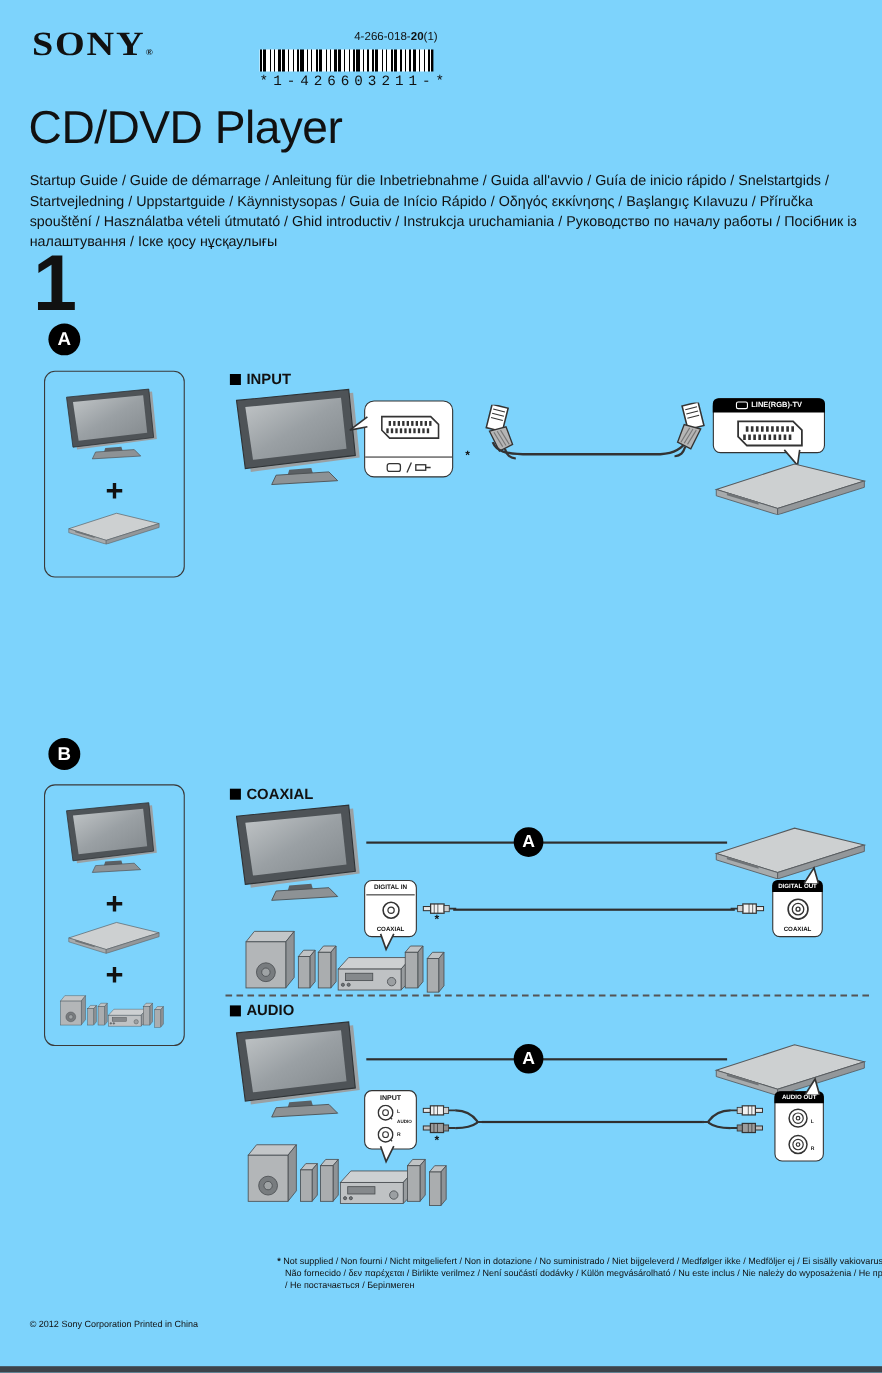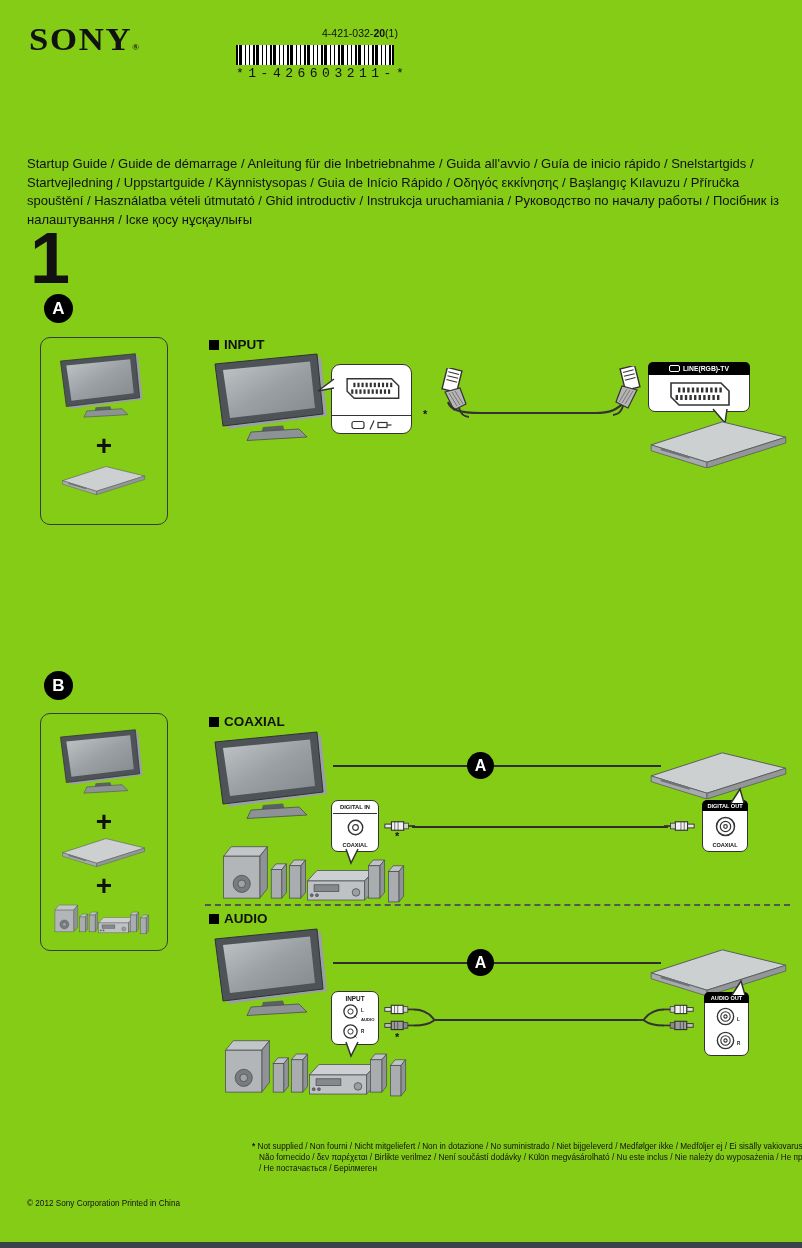--- a/index.html
+++ b/index.html
@@ -1,16 +1,16 @@
 <!DOCTYPE html>
 <html><head>
 <meta charset="utf-8">
 <style>
   html,body{margin:0;padding:0;background:#888;}
-  .page{position:relative;width:802px;height:1248px;background:#84cc16;
+  .page{position:relative;width:802px;height:1248px;background:#7dd3fc;
         font-family:"Liberation Sans",sans-serif;color:#111;overflow:hidden;margin:0 auto;}
   .abs{position:absolute;}
 
   
   .sony-logo{left:29px;top:22px;font-family:"Liberation Serif",serif;font-weight:700;
              font-size:31px;letter-spacing:1.5px;transform:scaleX(1.12);transform-origin:left;}
   .sony-logo .reg{font-size:8px;letter-spacing:0;}
   .part-number{left:322px;top:27px;font-size:10.5px;}
   .barcode{left:236px;top:45px;width:158px;height:20px;
     background:repeating-linear-gradient(90deg,#000 0 2px,#fff 2px 3px,#000 3px 6px,#fff 6px 9px,#000 9px 10px,#fff 10px 13px,#000 13px 14px,#fff 14px 17px);}
@@ -262,24 +262,25 @@
       <g id="tvport" fill="none" stroke="#333">
         <rect x="1" y="2.5" width="12" height="7" rx="2" stroke-width="1.2"></rect>
         <line x1="19" y1="10.5" x2="23" y2="1.5" stroke-width="1.2"></line>
         <rect x="27" y="3.5" width="9" height="5" stroke-width="1.2"></rect>
         <line x1="36" y1="6" x2="40.5" y2="6" stroke-width="1.2"></line>
       </g>
     </defs>
   </svg>
 
   <div class="abs sony-logo"><span>SONY</span><span class="reg">®</span></div>
-  <div class="abs part-number"><span>4-421-032-</span><b>20</b><span>(1)</span></div>
+  <div class="abs part-number"><span>4-266-018-</span><b>20</b><span>(1)</span></div>
   <div class="abs barcode"></div>
   <div class="abs barcode-digits">*1-426603211-*</div>
 
+  <h1 class="abs title">CD/DVD Player</h1>
   <p class="abs subtitle">Startup Guide / Guide de démarrage / Anleitung für die Inbetriebnahme / Guida all'avvio / Guía de inicio rápido / Snelstartgids / Startvejledning / Uppstartguide / Käynnistysopas / Guia de Início Rápido / Οδηγός εκκίνησης / Başlangıç Kılavuzu / Příručka spouštění / Használatba vételi útmutató / Ghid introductiv / Instrukcja uruchamiania / Руководство по началу работы / Посібник із налаштування / Іске қосу нұсқаулығы</p>
   <div class="abs step">1</div>
 
   <div class="abs badge badge-a">A</div>
 
   <div class="abs item-box box-a">
     <svg class="abs tv-boxa" viewBox="0 0 120 92">
         <use href="#tv" xlink:href="#tv"></use>
       </svg>
     <div class="abs plus plus-a">+</div>

